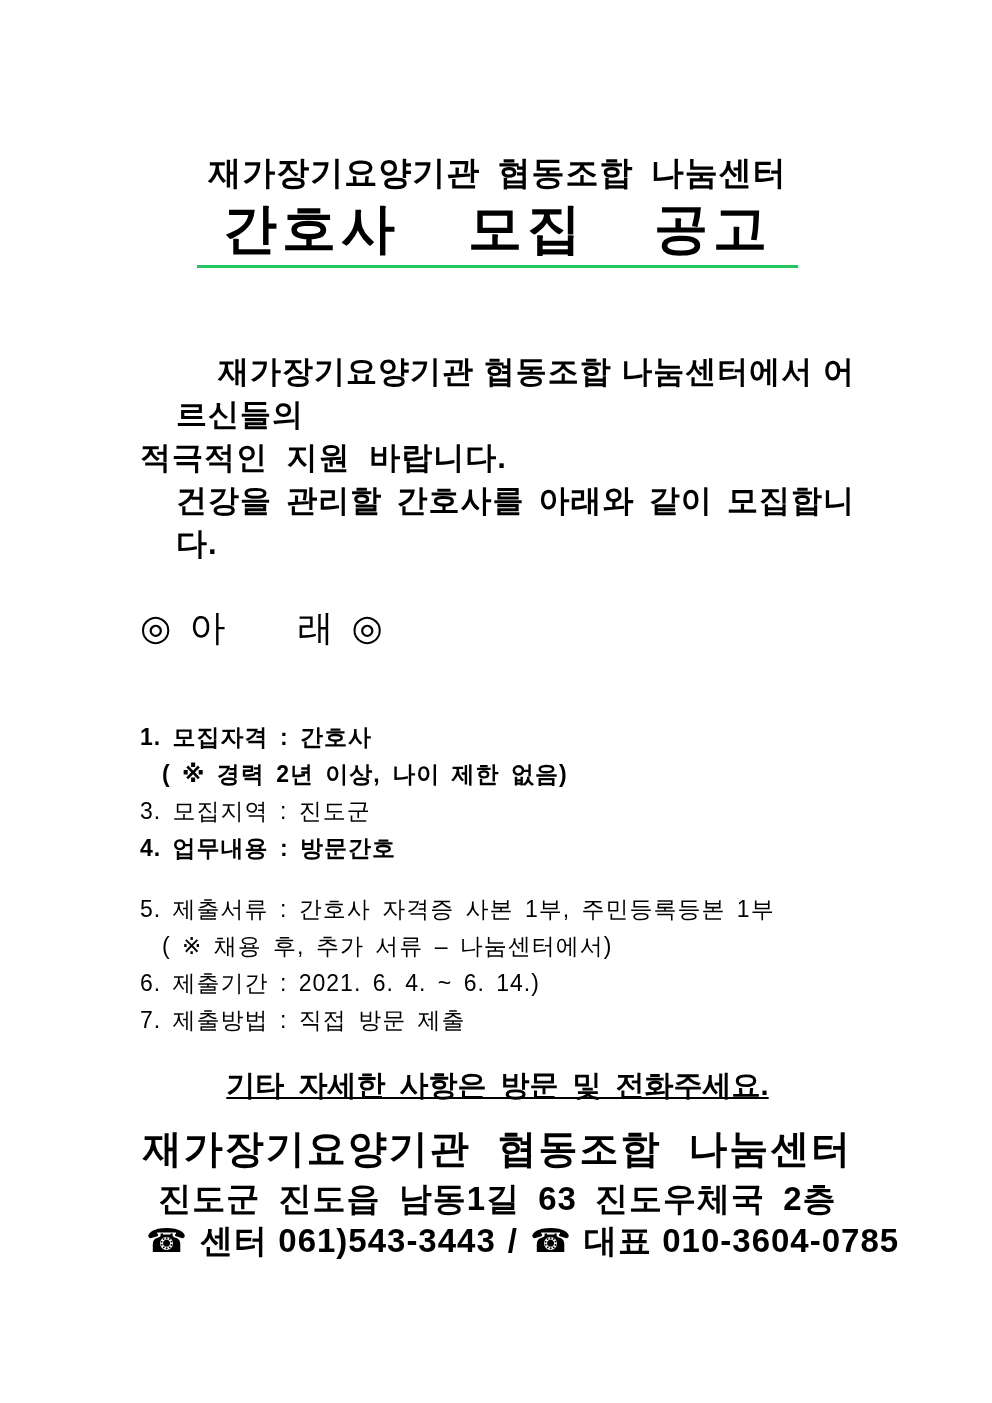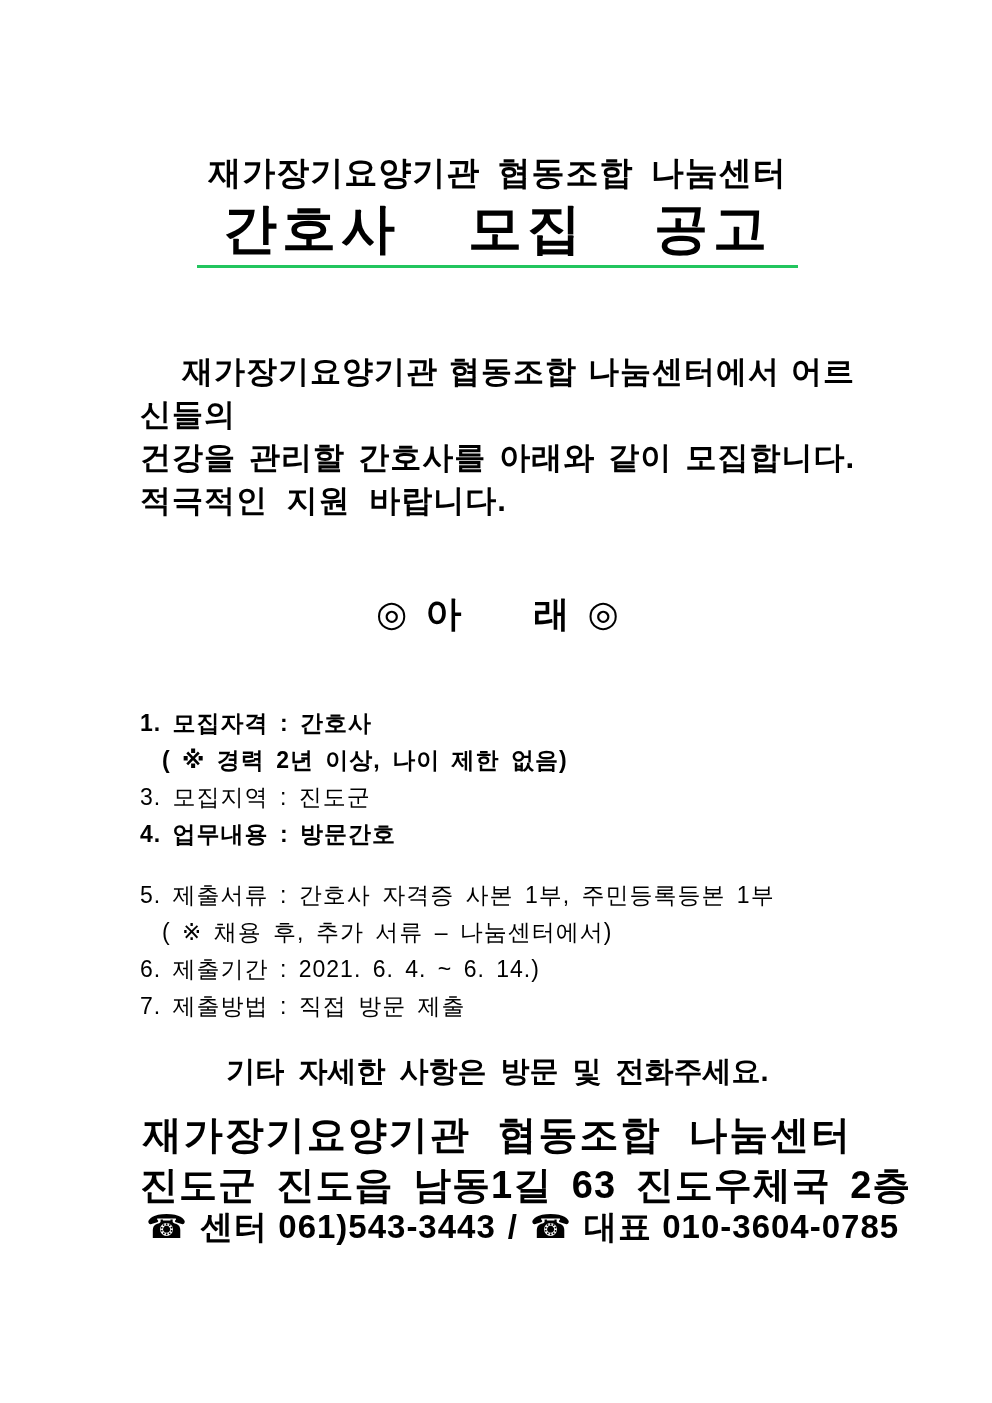--- a/index.html
+++ b/index.html
@@ -52,33 +52,33 @@
     font-weight: bold;
     line-height: 43px;
     letter-spacing: 1px;
   }
   .intro-line {
     text-align: left;
   }
   .intro-line.justify {
     text-align: justify;
     text-align-last: justify;
+    margin-left: 36px;
   }
   .intro-line.indent {
     text-indent: 42px;
   }
   .intro-line.last {
     word-spacing: 9px;
   }
   
   .below-marker {
-    margin-top: 71px;
-    text-align: center;
+    margin-top: 42px;
     font-size: 36px;
-    font-weight: bold;
+    font-weight: normal;
     line-height: 42px;
   }
   .bm-sym { display: inline-block; }
   .bm-w1  { display: inline-block; margin-left: 18px; }
   .bm-w2  { display: inline-block; margin-left: 72px; margin-right: 18px; }
   
   .list {
     margin-top: 70px;
     font-size: 23px;
     line-height: 37px;
@@ -91,35 +91,36 @@
   .li.gap-top { margin-top: 24px; }
   
   .notice {
     margin-top: 28px;
     text-align: center;
     font-size: 29px;
     font-weight: bold;
     line-height: 36px;
     word-spacing: 6px;
     white-space: nowrap;
+    text-decoration: underline;
   }
   .footer-org {
     margin-top: 22px;
     text-align: center;
     font-size: 39px;
     font-weight: bold;
     line-height: 48px;
     letter-spacing: 2px;
     word-spacing: 14px;
     white-space: nowrap;
   }
   .footer-address {
     margin-top: 6px;
     text-align: center;
-    font-size: 38px;
+    font-size: 33px;
     font-weight: bold;
     line-height: 40px;
     letter-spacing: 1px;
     word-spacing: 8px;
     white-space: nowrap;
   }
   .footer-phones {
     margin-top: 2px;
     text-align: center;
     font-size: 33px;
@@ -137,22 +138,22 @@
 <div class="page">
 
   <div class="org-header">재가장기요양기관 협동조합 나눔센터</div>
 
   <div class="title-wrap">
     <h1 class="doc-title">간호사 모집 공고</h1>
   </div>
 
   <div class="intro">
     <div class="intro-line justify indent">재가장기요양기관 협동조합 나눔센터에서 어르신들의</div>
+    <div class="intro-line last">적극적인 지원 바랍니다.</div>
     <div class="intro-line justify">건강을 관리할 간호사를 아래와 같이 모집합니다.</div>
-    <div class="intro-line last">적극적인 지원 바랍니다.</div>
   </div>
 
   <div class="below-marker">
     <span class="bm-sym">◎</span><span class="bm-w1">아</span><span class="bm-w2">래</span><span class="bm-sym">◎</span>
   </div>
 
   <div class="list">
     <div class="li bold">1. 모집자격 : 간호사</div>
     <div class="li bold note">( ※ 경력 2년 이상, 나이 제한 없음)</div>
     <div class="li">3. 모집지역 : 진도군</div>

